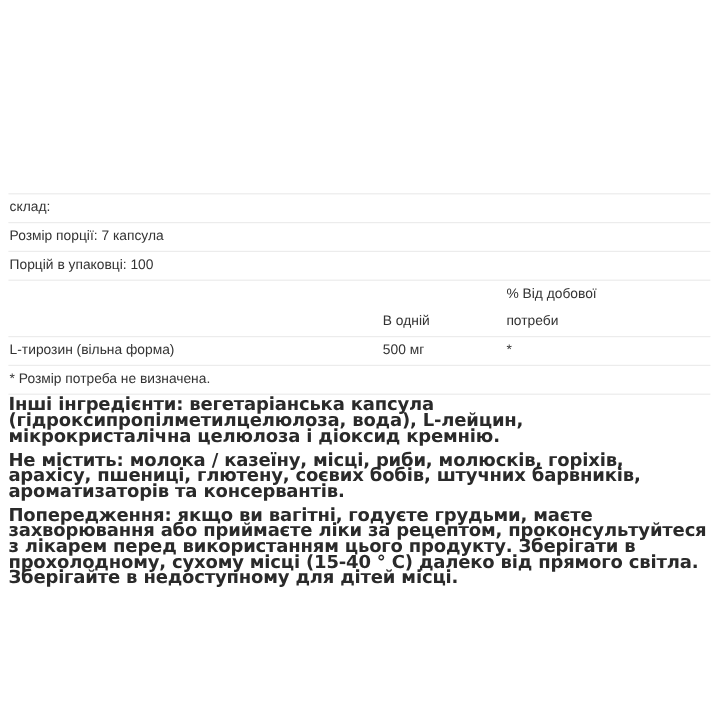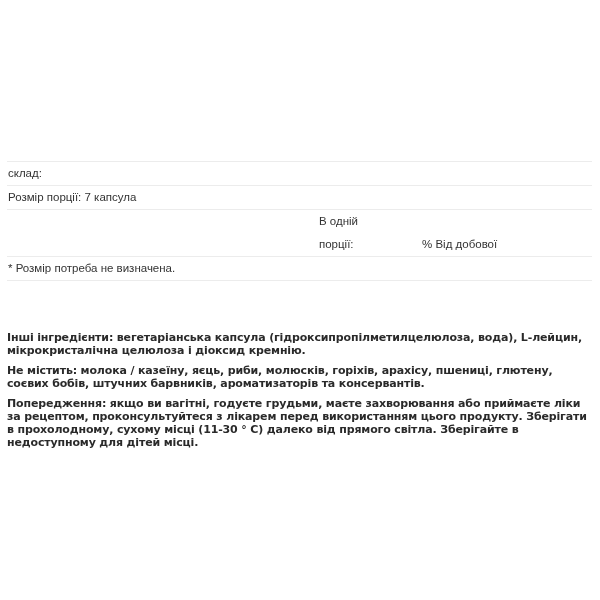--- a/index.html
+++ b/index.html
@@ -42,55 +42,63 @@
     .row.full .cell { width: 100%; }
     .row.header { min-height: 45px; align-items: flex-end; }
     .row.header .cell { line-height: 23px; white-space: normal; }
     .notes {
       position: absolute;
       left: 7px;
       top: 331px;
       width: 585px;
       font-family: "DejaVu Sans", sans-serif;
       font-weight: bold;
-      font-size: 11px;
+      font-size: 15px;
       line-height: 13px;
       color: #2a2a2a;
       letter-spacing: -0.15px;
     }
     .notes p {
       margin: 0 0 7px 0;
     }
   </style>
 </head>
 <body>
 
 <div class="page">
 
   <div class="facts">
     <div class="row full">
       <div class="cell">склад:</div>
     </div>
     <div class="row full">
       <div class="cell">Розмір порції: 7 капсула</div>
     </div>
+    <div class="row full">
+      <div class="cell">Порцій в упаковці: 100</div>
+    </div>
     <div class="row header">
       <div class="cell c1"></div>
       <div class="cell c2">
         <div>В одній</div>
-        <div>порції:</div>
       </div>
       <div class="cell c3">
         <div>% Від добової</div>
+        <div>потреби</div>
       </div>
+    </div>
+    <div class="row">
+      <div class="cell c1">L-тирозин (вільна форма)</div>
+      <div class="cell c2">500 мг</div>
+      <div class="cell c3">*</div>
     </div>
     <div class="row full">
       <div class="cell">* Розмір потреба не визначена.</div>
     </div>
   </div>
 
   <div class="notes">
     <p>Інші інгредієнти: вегетаріанська капсула (гідроксипропілметилцелюлоза, вода), L-лейцин, мікрокристалічна целюлоза і діоксид кремнію.</p>
-    <p>Не містить: молока / казеїну, яєць, риби, молюсків, горіхів, арахісу, пшениці, глютену, соєвих бобів, штучних барвників, ароматизаторів та консервантів.</p>
-    <p>Попередження: якщо ви вагітні, годуєте грудьми, маєте захворювання або приймаєте ліки за рецептом, проконсультуйтеся з лікарем перед використанням цього продукту. Зберігати в прохолодному, сухому місці (11-30 ° C) далеко від прямого світла. Зберігайте в недоступному для дітей місці.</p>
+    <p>Не містить: молока / казеїну, місці, риби, молюсків, горіхів, арахісу, пшениці, глютену, соєвих бобів, штучних барвників, ароматизаторів та консервантів.</p>
+    <p>Попередження: якщо ви вагітні, годуєте грудьми, маєте захворювання або приймаєте ліки за рецептом, проконсультуйтеся з лікарем перед використанням цього продукту. Зберігати в прохолодному, сухому місці (15-40 ° C) далеко від прямого світла. Зберігайте в недоступному для дітей місці.</p>
   </div>
 
 </div>
 
 </body></html>

